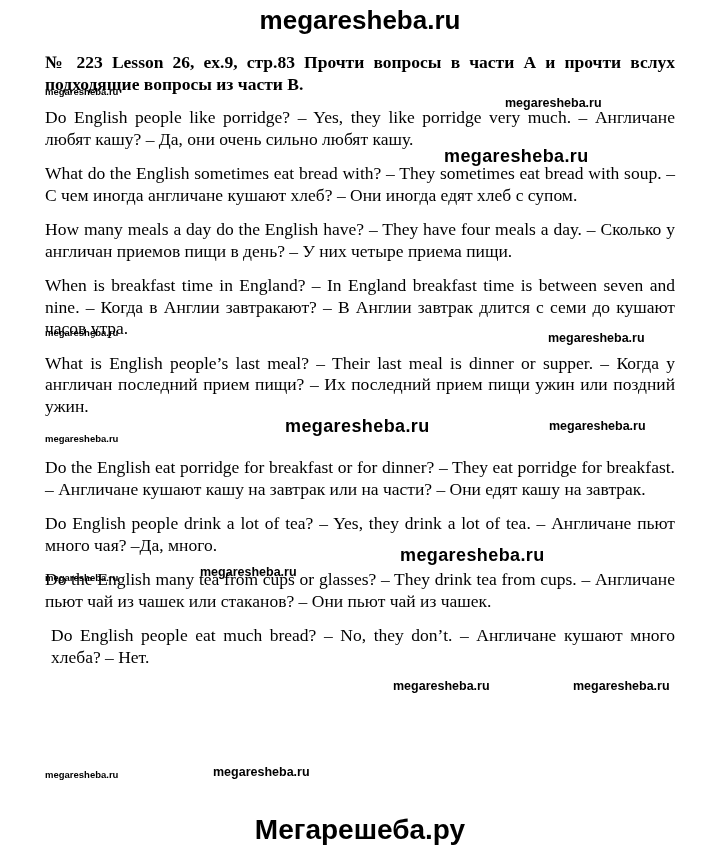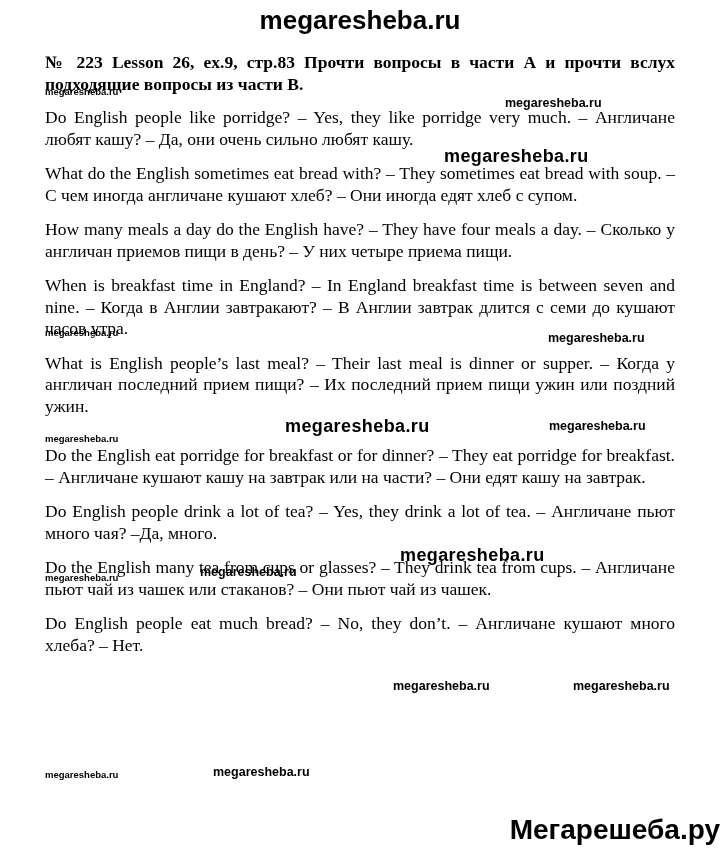--- a/index.html
+++ b/index.html
@@ -29,37 +29,37 @@
     line-height: 22px;
     text-align: justify;
     margin: 0 0 12px 0;
   }
   .para {
     font-size: 17.5px;
     line-height: 21.5px;
     text-align: justify;
     margin: 0 0 13px 0;
   }
-  .gap-lg { margin-bottom: 28px; }
-  .gap-md { margin-bottom: 20px; }
+  .gap-lg { margin-bottom: 40px; }
+  .gap-md { margin-bottom: 20px; margin-left: 6px; }
   .wm {
     position: absolute;
     font-family: "Liberation Sans", sans-serif;
     font-weight: bold;
     color: #000000;
     white-space: nowrap;
   }
   .wm-tiny { font-size: 9.5px; }
   .wm-sm   { font-size: 12.5px; }
   .wm-lg   { font-size: 18px; letter-spacing: 0.4px; }
   .footer-brand {
     position: absolute;
     left: 0; right: 0;
     top: 814px;
-    text-align: right;
+    text-align: center;
     font-family: "Liberation Sans", sans-serif;
     font-weight: bold;
     font-size: 28px;
   }
 </style>
 </head>
 <body>
 
 <div class="top-brand">megaresheba.ru</div>
 

